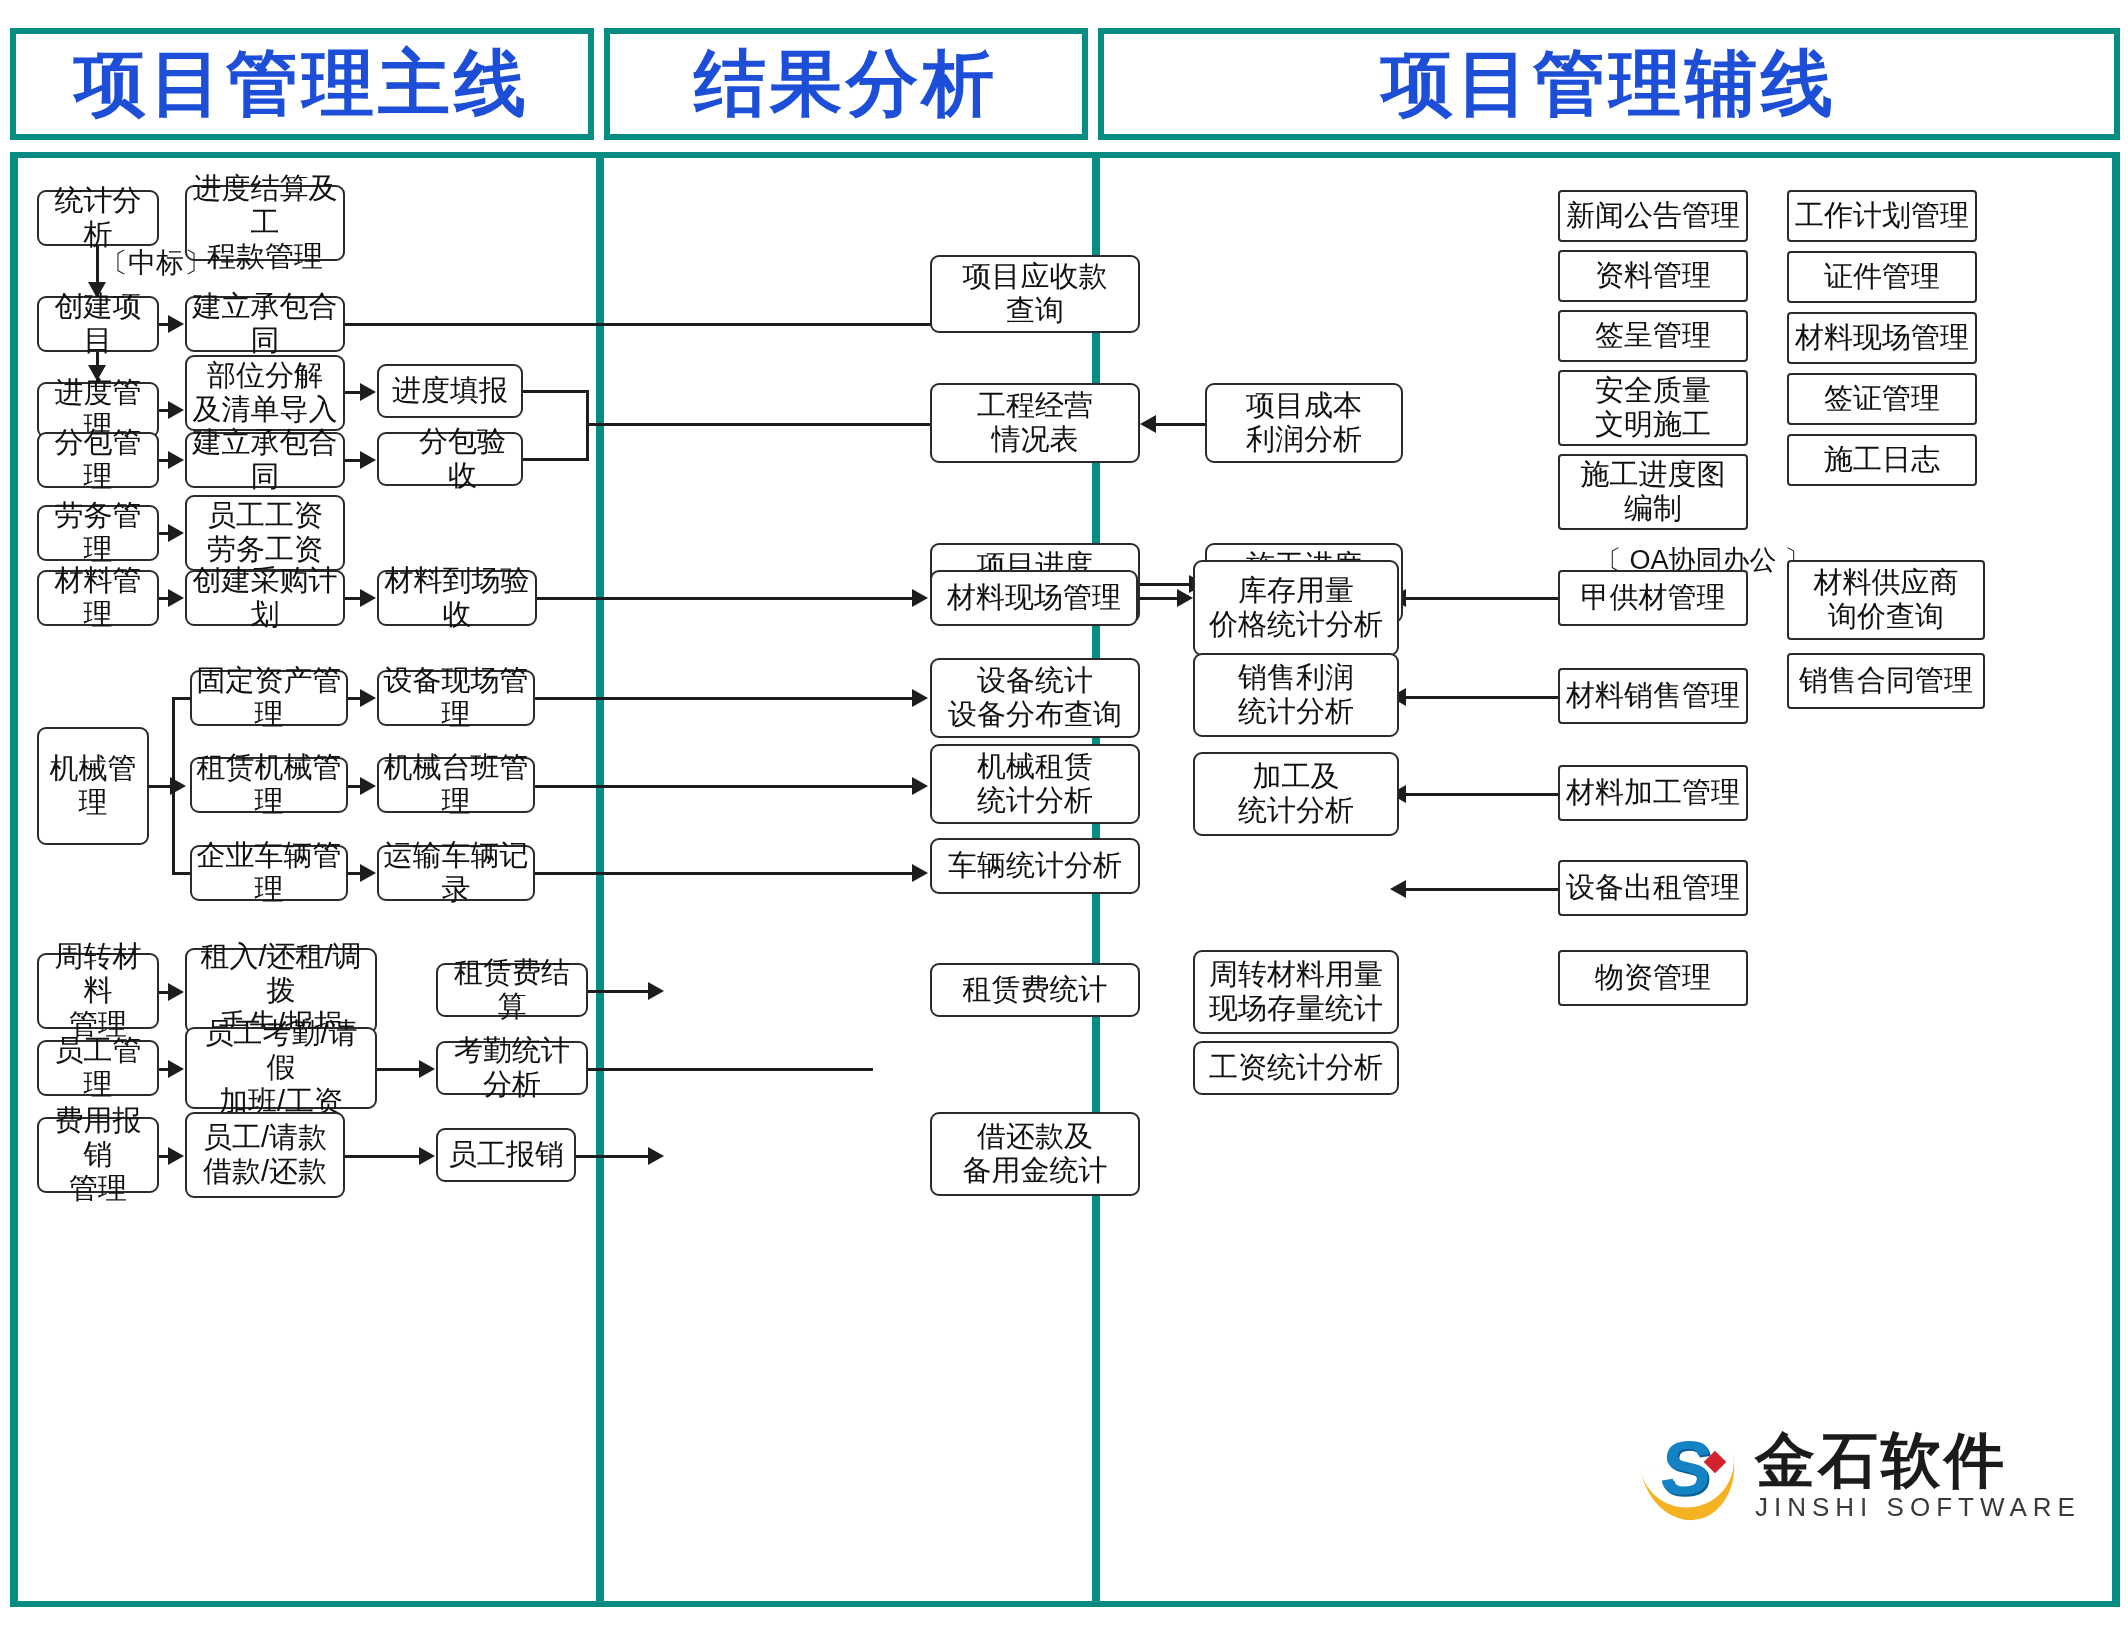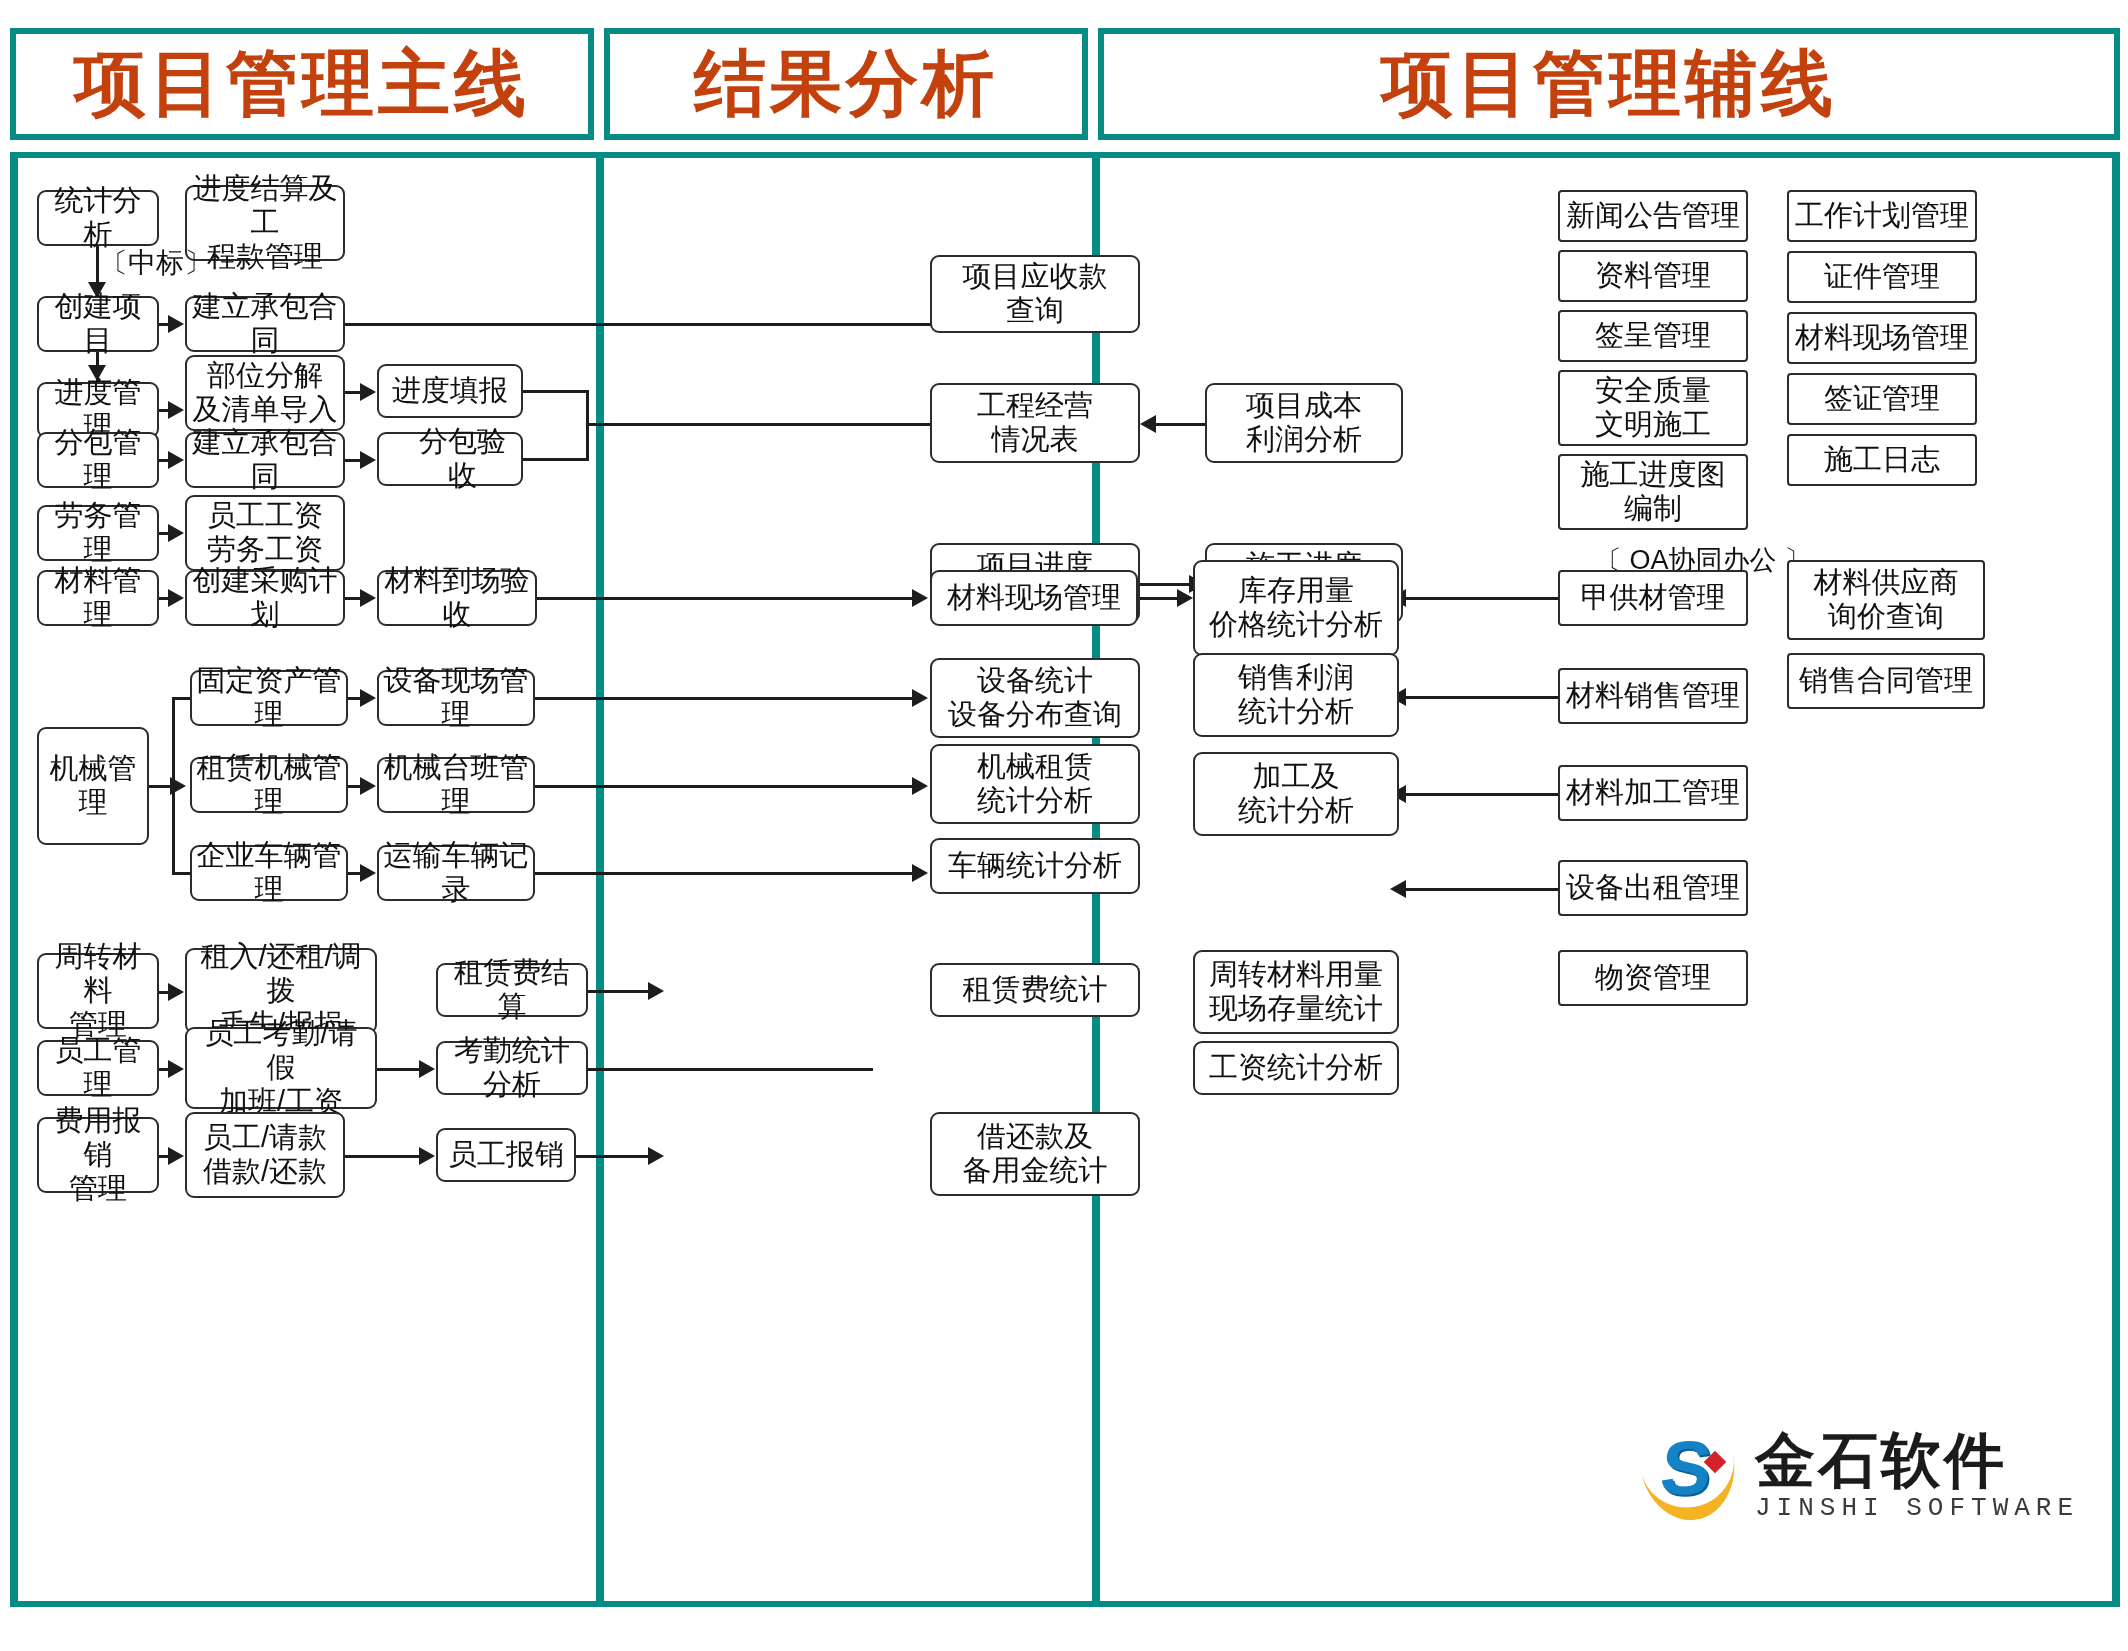--- a/index.html
+++ b/index.html
@@ -3,21 +3,21 @@
 <meta charset="utf-8">
 <style>
   html,body{margin:0;padding:0;background:#ffffff;}
   body{font-family:"Liberation Sans","DejaVu Sans",sans-serif;}
   #stage{position:relative;width:2128px;height:1651px;background:#ffffff;overflow:hidden;}
 
   
   .hdr{position:absolute;box-sizing:border-box;border:6px solid #068C83;background:#fff;
        display:flex;align-items:center;justify-content:center;}
   .hdr span{font-family:"DejaVu Serif","Liberation Serif",serif;font-weight:bold;
-            font-size:72px;letter-spacing:4px;color:#c2410c;white-space:nowrap;}
+            font-size:72px;letter-spacing:4px;color:#1d4ed8;white-space:nowrap;}
 
   
   .panel{position:absolute;box-sizing:border-box;background:#fff;}
   .panel-l{border-left:8px solid #068C83;border-top:6px solid #068C83;border-bottom:6px solid #068C83;}
   .panel-m{border-left:8px solid #068C83;border-top:6px solid #068C83;border-bottom:6px solid #068C83;}
   .panel-r{border-left:8px solid #068C83;border-right:8px solid #068C83;border-top:6px solid #068C83;border-bottom:6px solid #068C83;}
 
   
   .bx{position:absolute;box-sizing:border-box;border:2.5px solid #2b2b2b;border-radius:9px;
       background:#fff;display:flex;align-items:center;justify-content:center;text-align:center;
@@ -41,21 +41,21 @@
   #logo .mark{position:relative;width:96px;height:96px;margin-right:14px;}
   #logo .mark .swoosh{position:absolute;left:0;bottom:4px;width:94px;height:46px;
       border-bottom:13px solid #F5B222;border-radius:0 0 50% 50%/0 0 100% 100%;transform:rotate(-10deg);}
   #logo .mark .sbody{position:absolute;left:16px;top:2px;font-size:76px;font-weight:bold;
       font-family:"Liberation Sans",sans-serif;color:#1383C6;line-height:1;
       text-shadow:2px 2px 0 #0b5f94;transform:skewX(-6deg);}
   #logo .mark .dia{position:absolute;left:62px;top:26px;width:16px;height:16px;background:#D2232A;transform:rotate(45deg);}
   #logo .txt{display:flex;flex-direction:column;}
   #logo .cn{font-family:"DejaVu Sans","Liberation Sans",sans-serif;font-weight:bold;font-size:60px;
       color:#1b1b1b;letter-spacing:3px;line-height:1.06;}
-  #logo .en{font-size:26px;color:#3a3a3a;letter-spacing:6px;margin-top:0;font-family:Liberation Mono, monospace;}
+  #logo .en{font-size:26px;color:#3a3a3a;letter-spacing:6px;margin-top:0;font-family:Liberation Sans, sans-serif;}
 </style>
 </head>
 <body>
 
 <div id="stage">
 
   <div class="hdr" style="left:10px;top:28px;width:584px;height:112px;">
     <span>项目管理主线</span>
   </div>
   <div class="hdr" style="left:604px;top:28px;width:484px;height:112px;">

